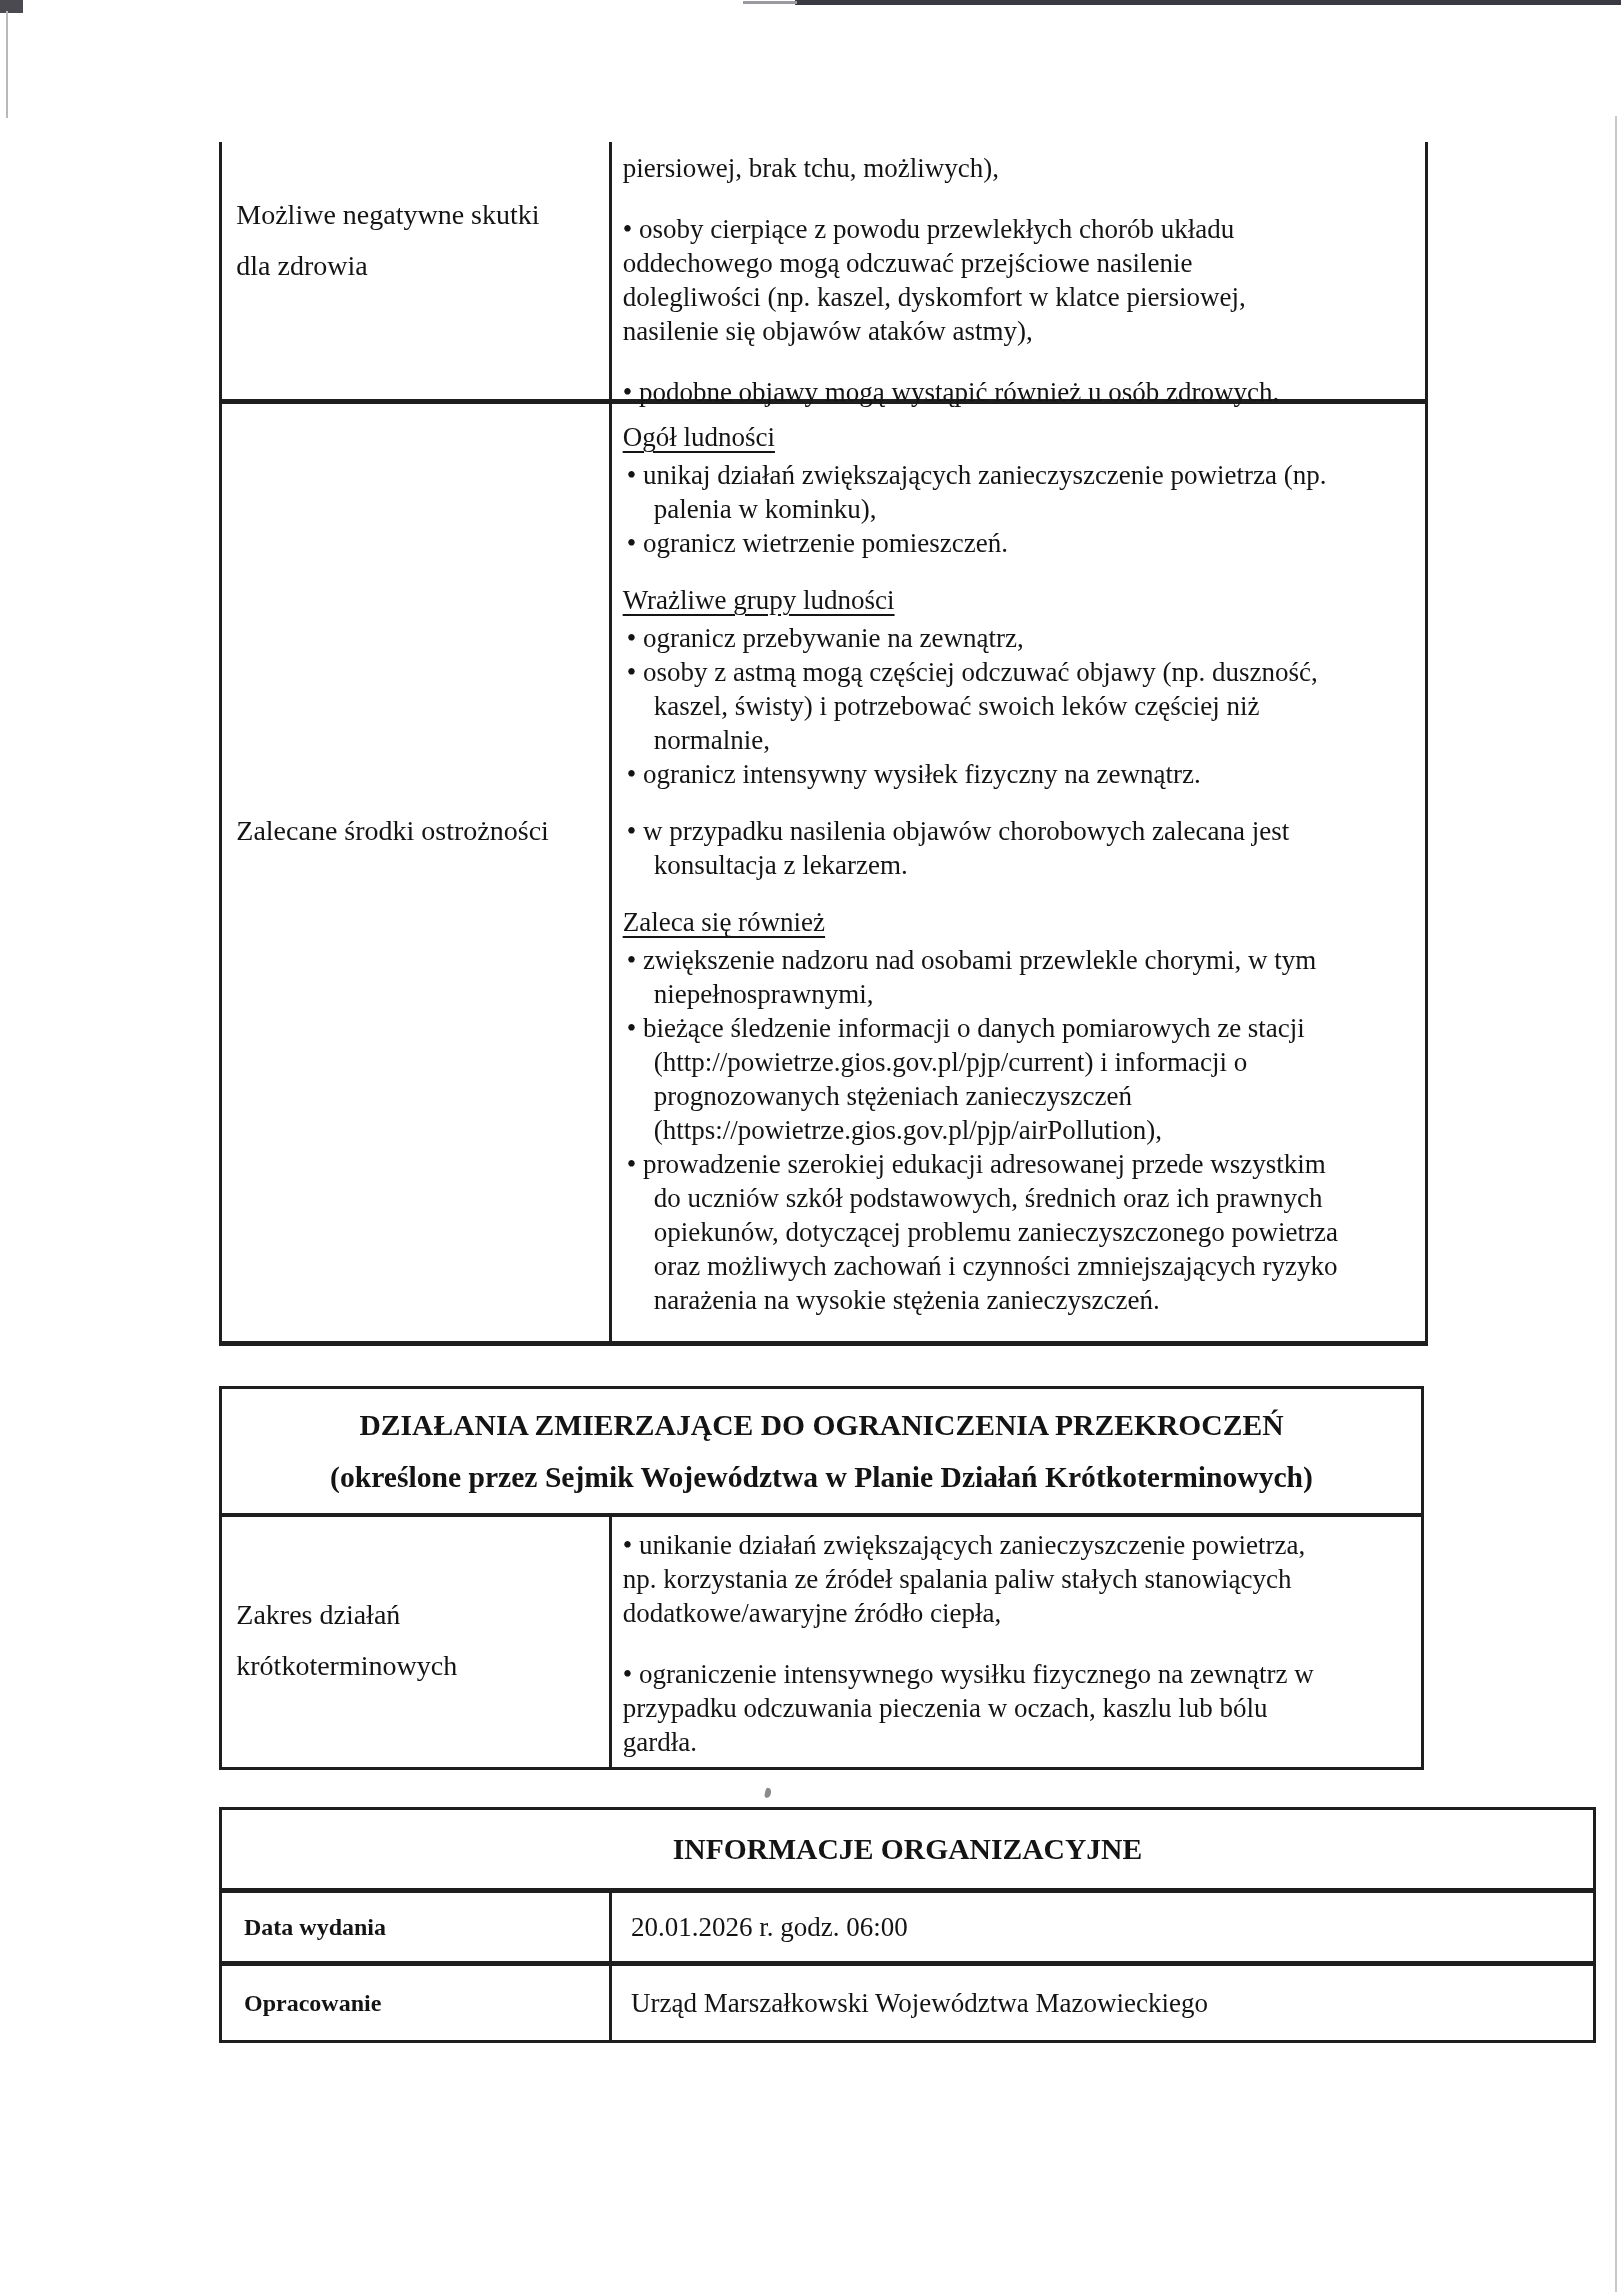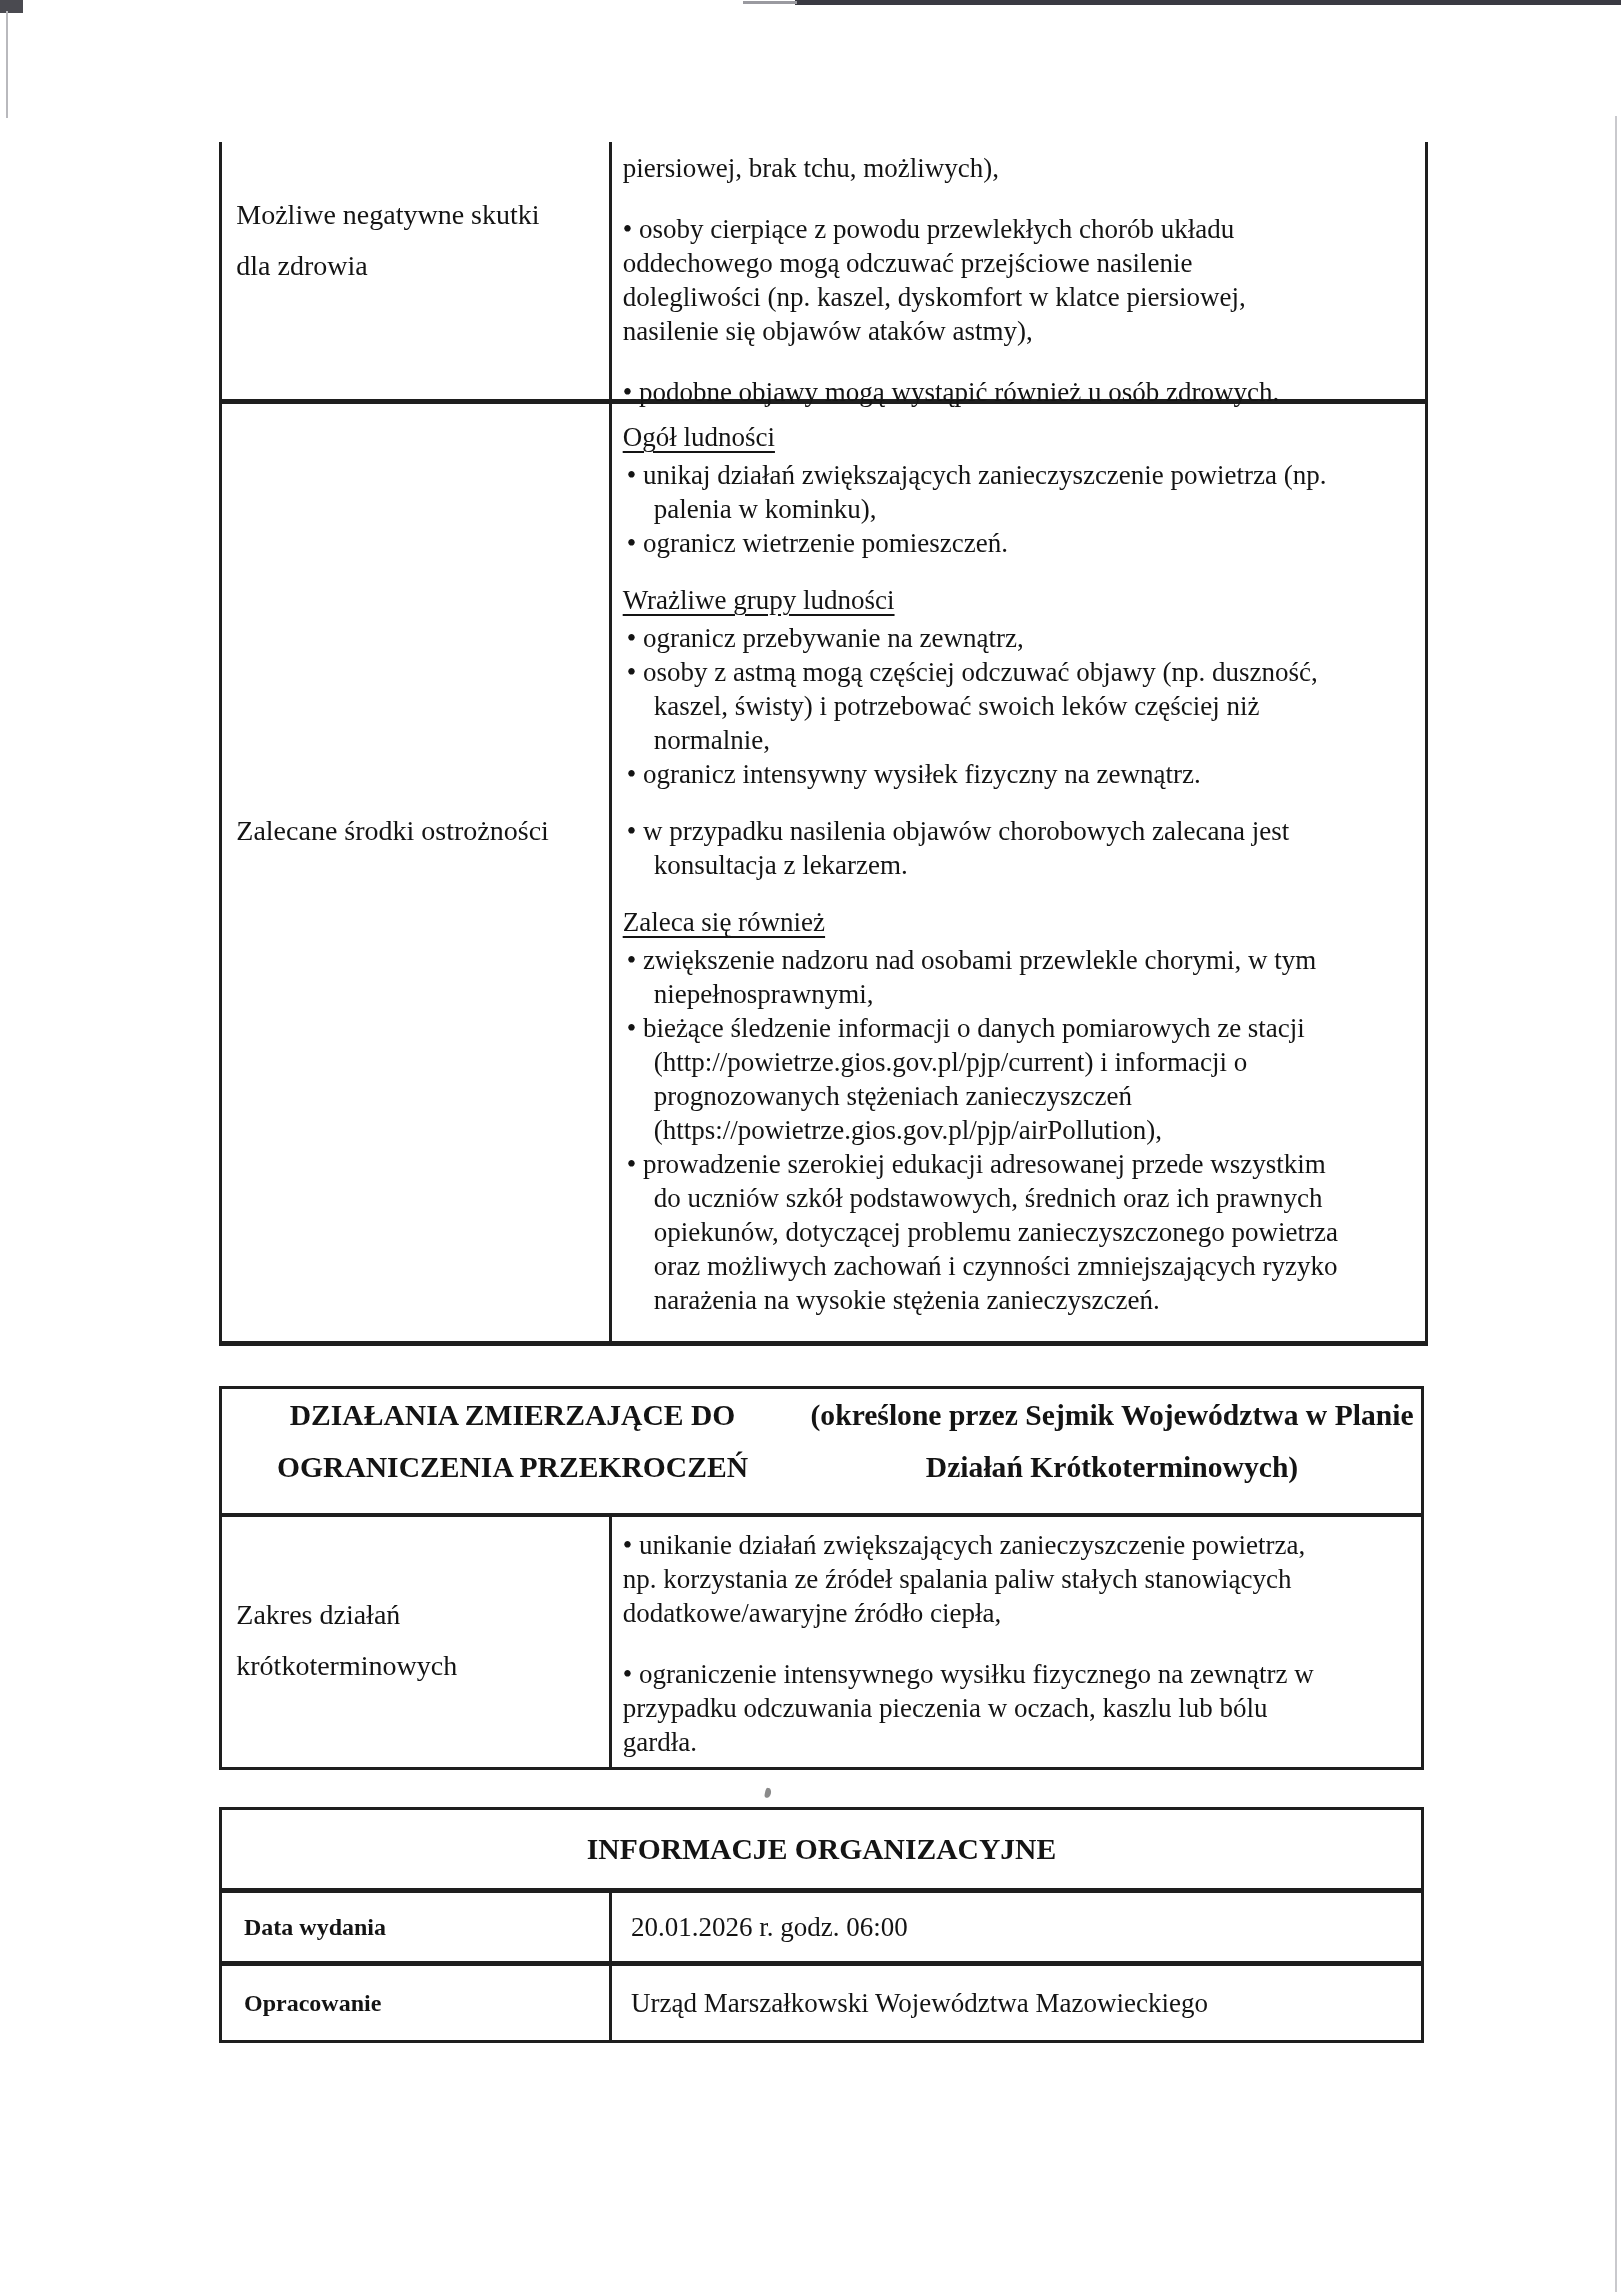--- a/index.html
+++ b/index.html
@@ -54,31 +54,31 @@
   .section{margin-bottom:23px;}
   
   .t2{
     left:219px;top:1386px;width:1205px;height:384px;
     border:3.6px solid #1e1e1e;
     display:grid;grid-template-columns:390px 1fr;grid-template-rows:128px 1fr;
   }
   .t2-header{
     grid-column:1 / -1;
     border-bottom:4.5px solid #1e1e1e;
-    display:flex;flex-direction:row;justify-content:center;align-items:flex-start;
+    display:flex;flex-direction:column;justify-content:center;align-items:center;
     text-align:center;
     font-weight:bold;font-size:29.6px;line-height:52px;
   }
   .t2 .c-left{border-right:3.6px solid #1e1e1e;}
   .t2-label{padding:72px 12.5px 0 14.3px;line-height:57px;}
   .t2-body{padding:10.7px 16px 0 10.7px;}
   .t2-body .bullet-par + .bullet-par{margin-top:27px;}
   
   .t3{
-    left:219px;top:1807px;width:1205px;height:236px;
+    left:219px;top:1807px;width:1377px;height:236px;
     border:3.6px solid #1e1e1e;
     display:grid;grid-template-columns:390px 1fr;grid-template-rows:83px 73px 1fr;font-family:Liberation Serif, serif;
   }
   .t3-header{
     grid-column:1 / -1;
     border-bottom:5.4px solid #1e1e1e;
     display:flex;justify-content:center;align-items:center;
     font-weight:bold;font-size:29.6px;
   }
   .t3 .c-left{border-right:3.6px solid #1e1e1e;}

